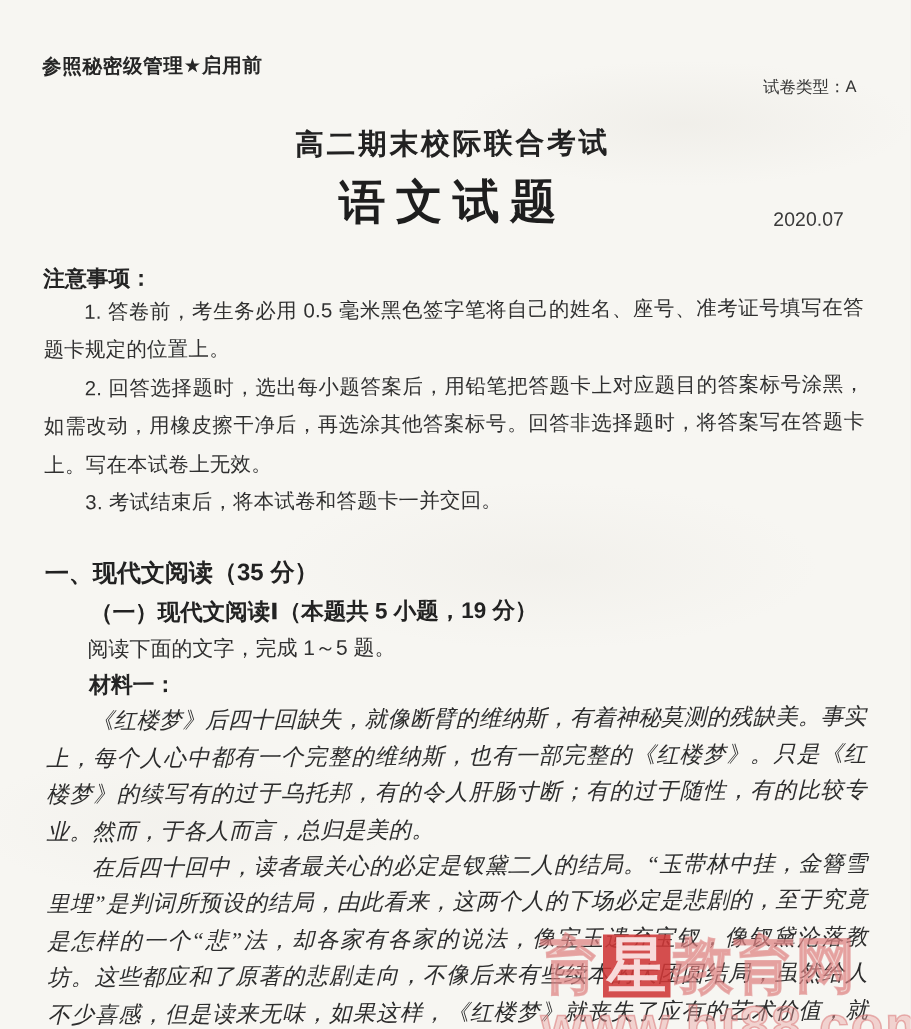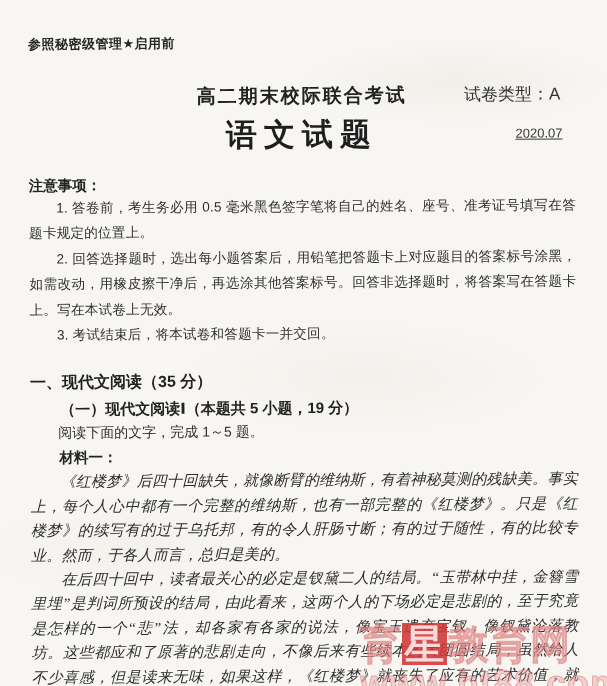--- a/index.html
+++ b/index.html
@@ -15,25 +15,25 @@
       radial-gradient(ellipse 220px 60px at 75% 12%, rgba(205,200,190,.16), transparent 70%),
       radial-gradient(ellipse 260px 80px at 60% 55%, rgba(205,200,190,.12), transparent 70%),
       radial-gradient(ellipse 200px 70px at 20% 80%, rgba(205,200,190,.10), transparent 70%),
       #f7f6f2;
     color:#2f2f2f;overflow:hidden;
   }
   .tilt{transform:rotate(-0.35deg);transform-origin:50% 50%;}
   
   .hdr{position:relative;height:38px;}
   .classification{position:absolute;left:0;top:2px;font-weight:bold;font-size:13px;color:#262626;letter-spacing:.5px;}
-  .paper-type{position:absolute;right:15px;top:20px;font-size:17px;color:#333;margin-top:32px;}
+  .paper-type{position:absolute;right:4px;top:20px;font-size:11px;color:#333;}
   .exam-title{margin-top:13px;text-align:center;font-weight:bold;font-size:19px;color:#222;letter-spacing:2px;}
   .subject-row{position:relative;margin-top:5px;height:44px;}
   .subject-title{position:absolute;left:0;right:0;text-align:center;font-weight:bold;font-size:31px;letter-spacing:7px;color:#1e1e1e;}
-  .date{position:absolute;right:13px;bottom:16px;font-size:13px;color:#3a3a3a;text-decoration:underline;}
+  .date{position:absolute;right:13px;bottom:3px;font-size:13px;color:#3a3a3a;}
   
   .notice-title{margin-top:17px;font-weight:bold;font-size:14.5px;color:#242424;}
   .notice-item{font-size:13.6px;line-height:25.4px;text-align:justify;text-indent:2em;color:#303030;letter-spacing:.2px;}
   
   .sec-heading{margin-top:25px;font-weight:bold;font-size:16px;color:#222;}
   .sec-subheading{margin-top:5px;padding-left:2em;font-weight:bold;font-size:15px;color:#222;line-height:22px;}
   .sec-instruction{font-size:14px;line-height:25px;padding-left:2em;color:#303030;}
   .material-label{font-weight:bold;font-size:14.5px;line-height:24px;padding-left:2em;color:#242424;}
   .material p{
     margin:0;text-indent:2em;text-align:justify;

